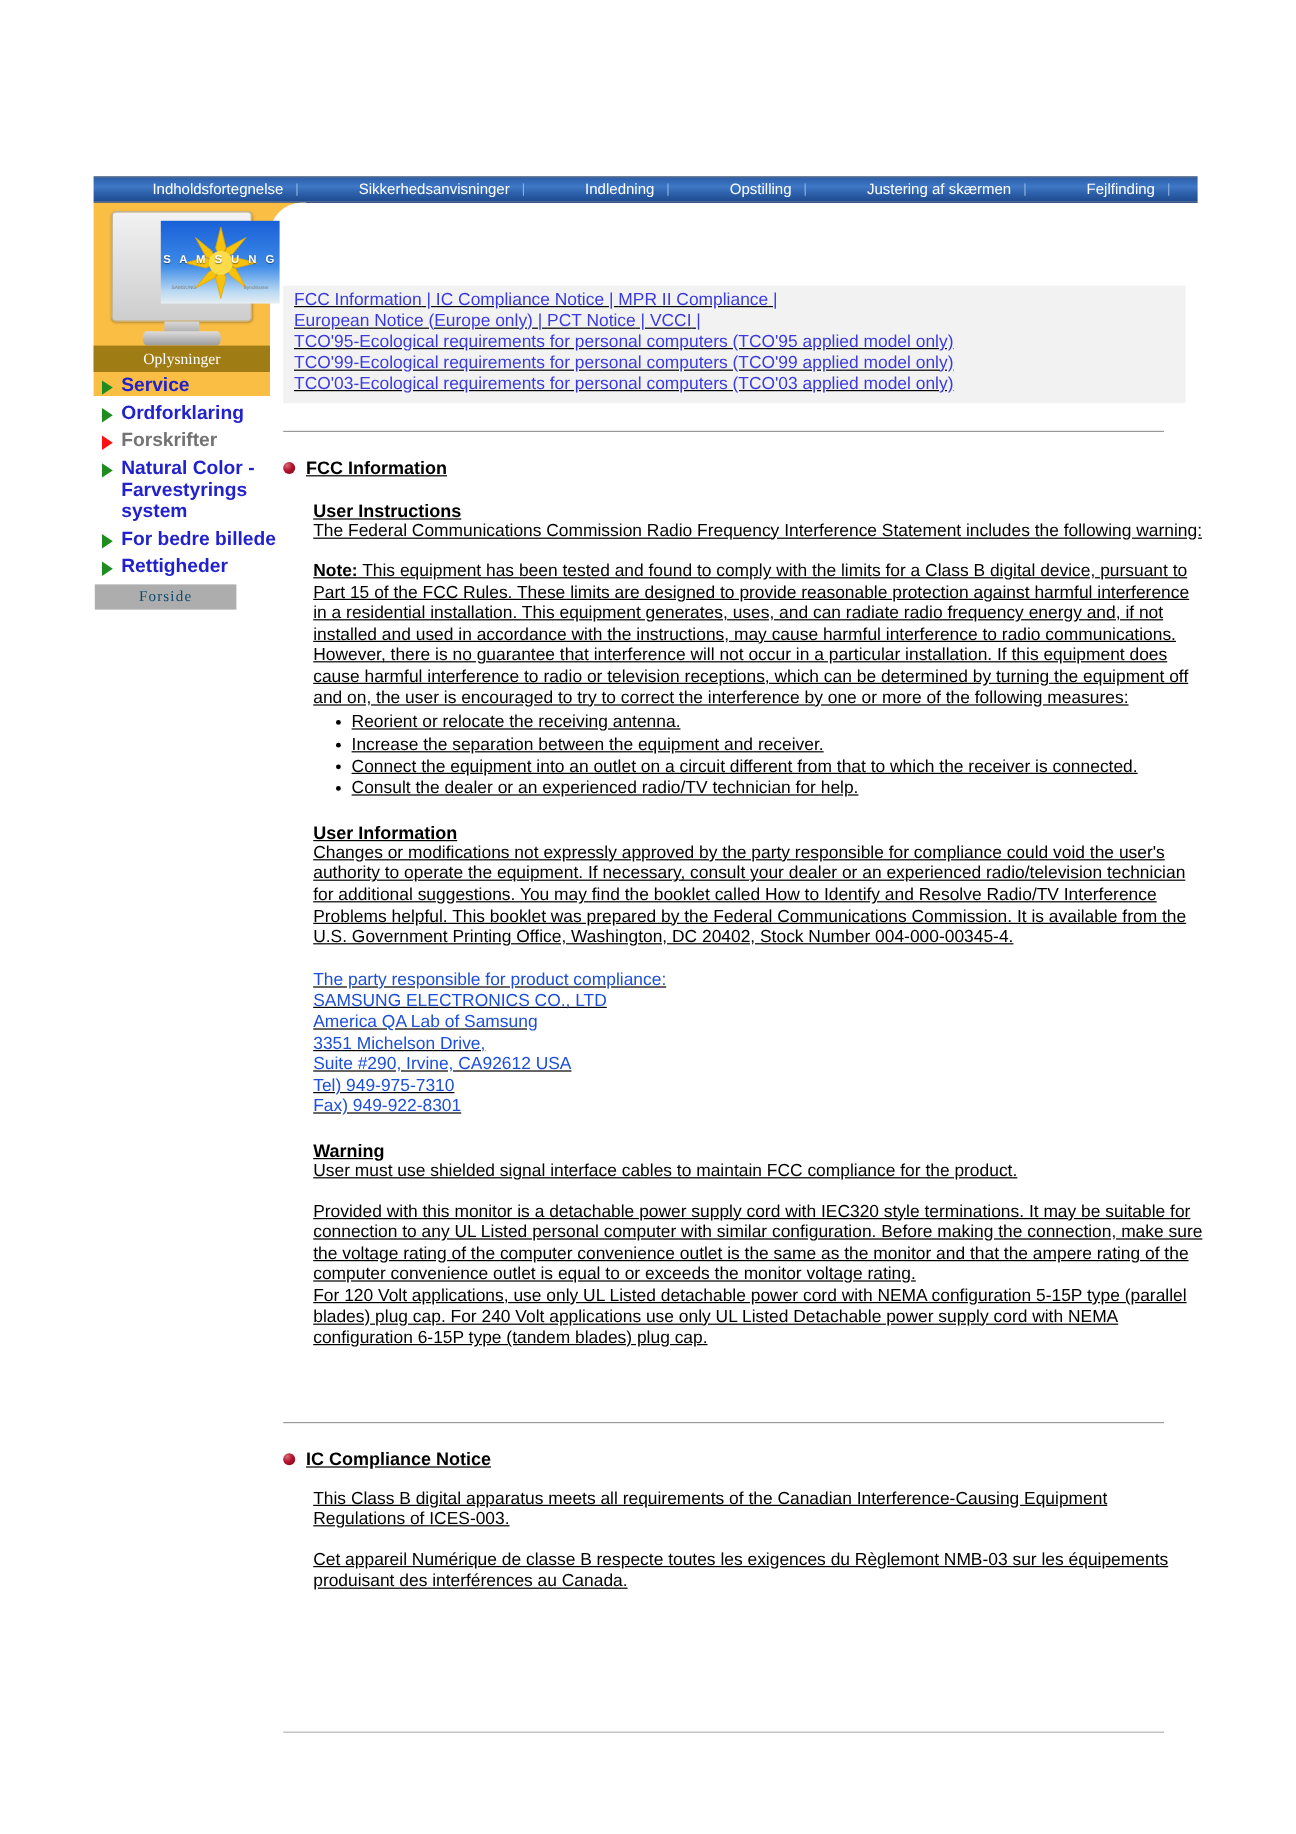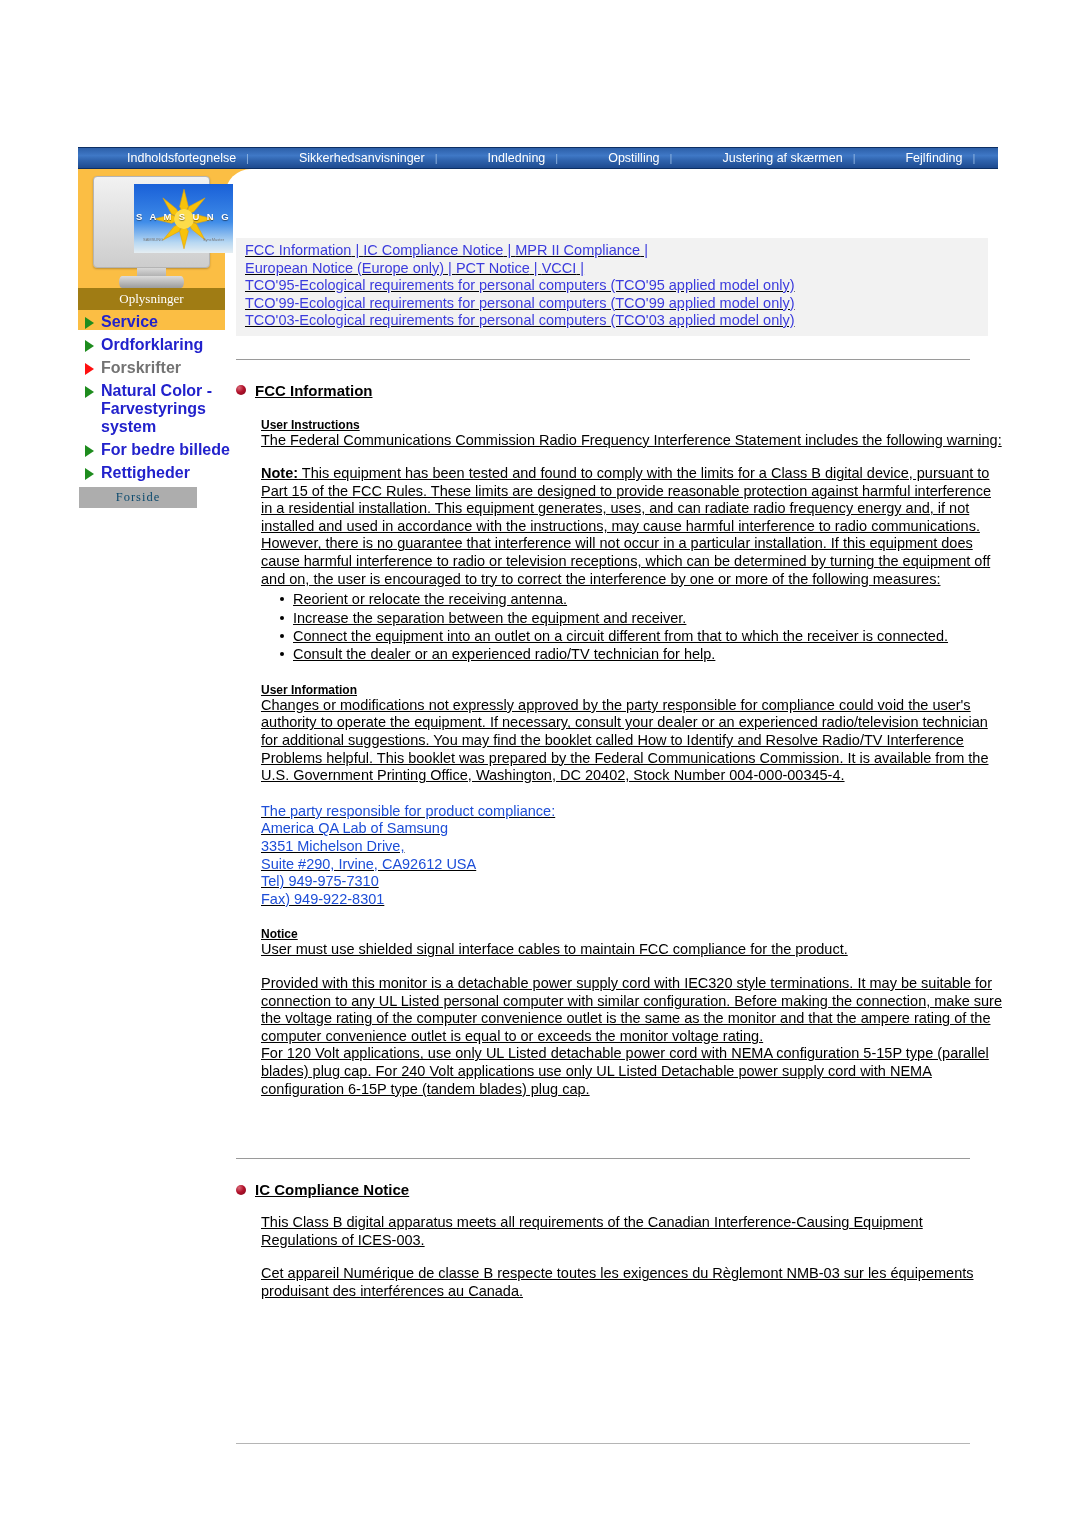--- a/index.html
+++ b/index.html
@@ -131,21 +131,21 @@
   .h-dot{
     display:flex;align-items:center;margin:22px 0 0 0;
   }
   .dot{
     width:10px;height:10px;border-radius:50%;flex:0 0 auto;margin-right:9px;
     background:radial-gradient(circle at 32% 28%,#d86a78 0%,#b3122c 45%,#79071b 100%);
   }
   .h-dot .htxt{font-size:15px;font-weight:bold;color:#000;}
 
   .body{padding-left:25px;}
-  .sub{font-size:12px;font-weight:bold;color:#000;margin-top:19px;}
+  .sub{font-size:15px;font-weight:bold;color:#000;margin-top:19px;}
   p.para{
     font-size:14.5px;line-height:17.6px;color:#000;margin:0;
     width:741px;text-align:left;
   }
   p.gap{margin-top:16px;}
   .nowrapblock{font-size:14.5px;line-height:17.6px;color:#1d4ed8;}
 
   ul.dots{margin:2px 0 0 0;padding:0 0 0 19px;list-style:none;}
   ul.dots li{
     font-size:14.5px;line-height:18.4px;color:#000;position:relative;padding-left:13px;
@@ -283,28 +283,29 @@
         <li>Increase the separation between the equipment and receiver.</li>
         <li>Connect the equipment into an outlet on a circuit different from that to which the receiver is connected.</li>
         <li>Consult the dealer or an experienced radio/TV technician for help.</li>
       </ul>
 
       <div class="sub">User Information</div>
       <p class="para">Changes or modifications not expressly approved by the party responsible for compliance could void the user's authority to operate the equipment. If necessary, consult your dealer or an experienced radio/television technician for additional suggestions. You may find the booklet called How to Identify and Resolve Radio/TV Interference Problems helpful. This booklet was prepared by the Federal Communications Commission. It is available from the U.S. Government Printing Office, Washington, DC 20402, Stock Number 004-000-00345-4.</p>
 
       <div class="nowrapblock" style="margin-top:18px;">
         <div>The party responsible for product compliance:</div>
+        <div>SAMSUNG ELECTRONICS CO., LTD</div>
         <div>America QA Lab of Samsung</div>
         <div>3351 Michelson Drive,</div>
         <div>Suite #290, Irvine, CA92612 USA</div>
         <div>Tel) 949-975-7310</div>
         <div>Fax) 949-922-8301</div>
       </div>
 
-      <div class="sub">Notice</div>
+      <div class="sub">Warning</div>
       <p class="para">User must use shielded signal interface cables to maintain FCC compliance for the product.</p>
 
       <p class="para gap">Provided with this monitor is a detachable power supply cord with IEC320 style terminations. It may be suitable for connection to any UL Listed personal computer with similar configuration. Before making the connection, make sure the voltage rating of the computer convenience outlet is the same as the monitor and that the ampere rating of the computer convenience outlet is equal to or exceeds the monitor voltage rating.</p>
       <p class="para">For 120 Volt applications, use only UL Listed detachable power cord with NEMA configuration 5-15P type (parallel blades) plug cap. For 240 Volt applications use only UL Listed Detachable power supply cord with NEMA configuration 6-15P type (tandem blades) plug cap.</p>
 
     </div>
 
     <hr class="rule" style="margin-top:60px;">
 
     <div class="h-dot">

